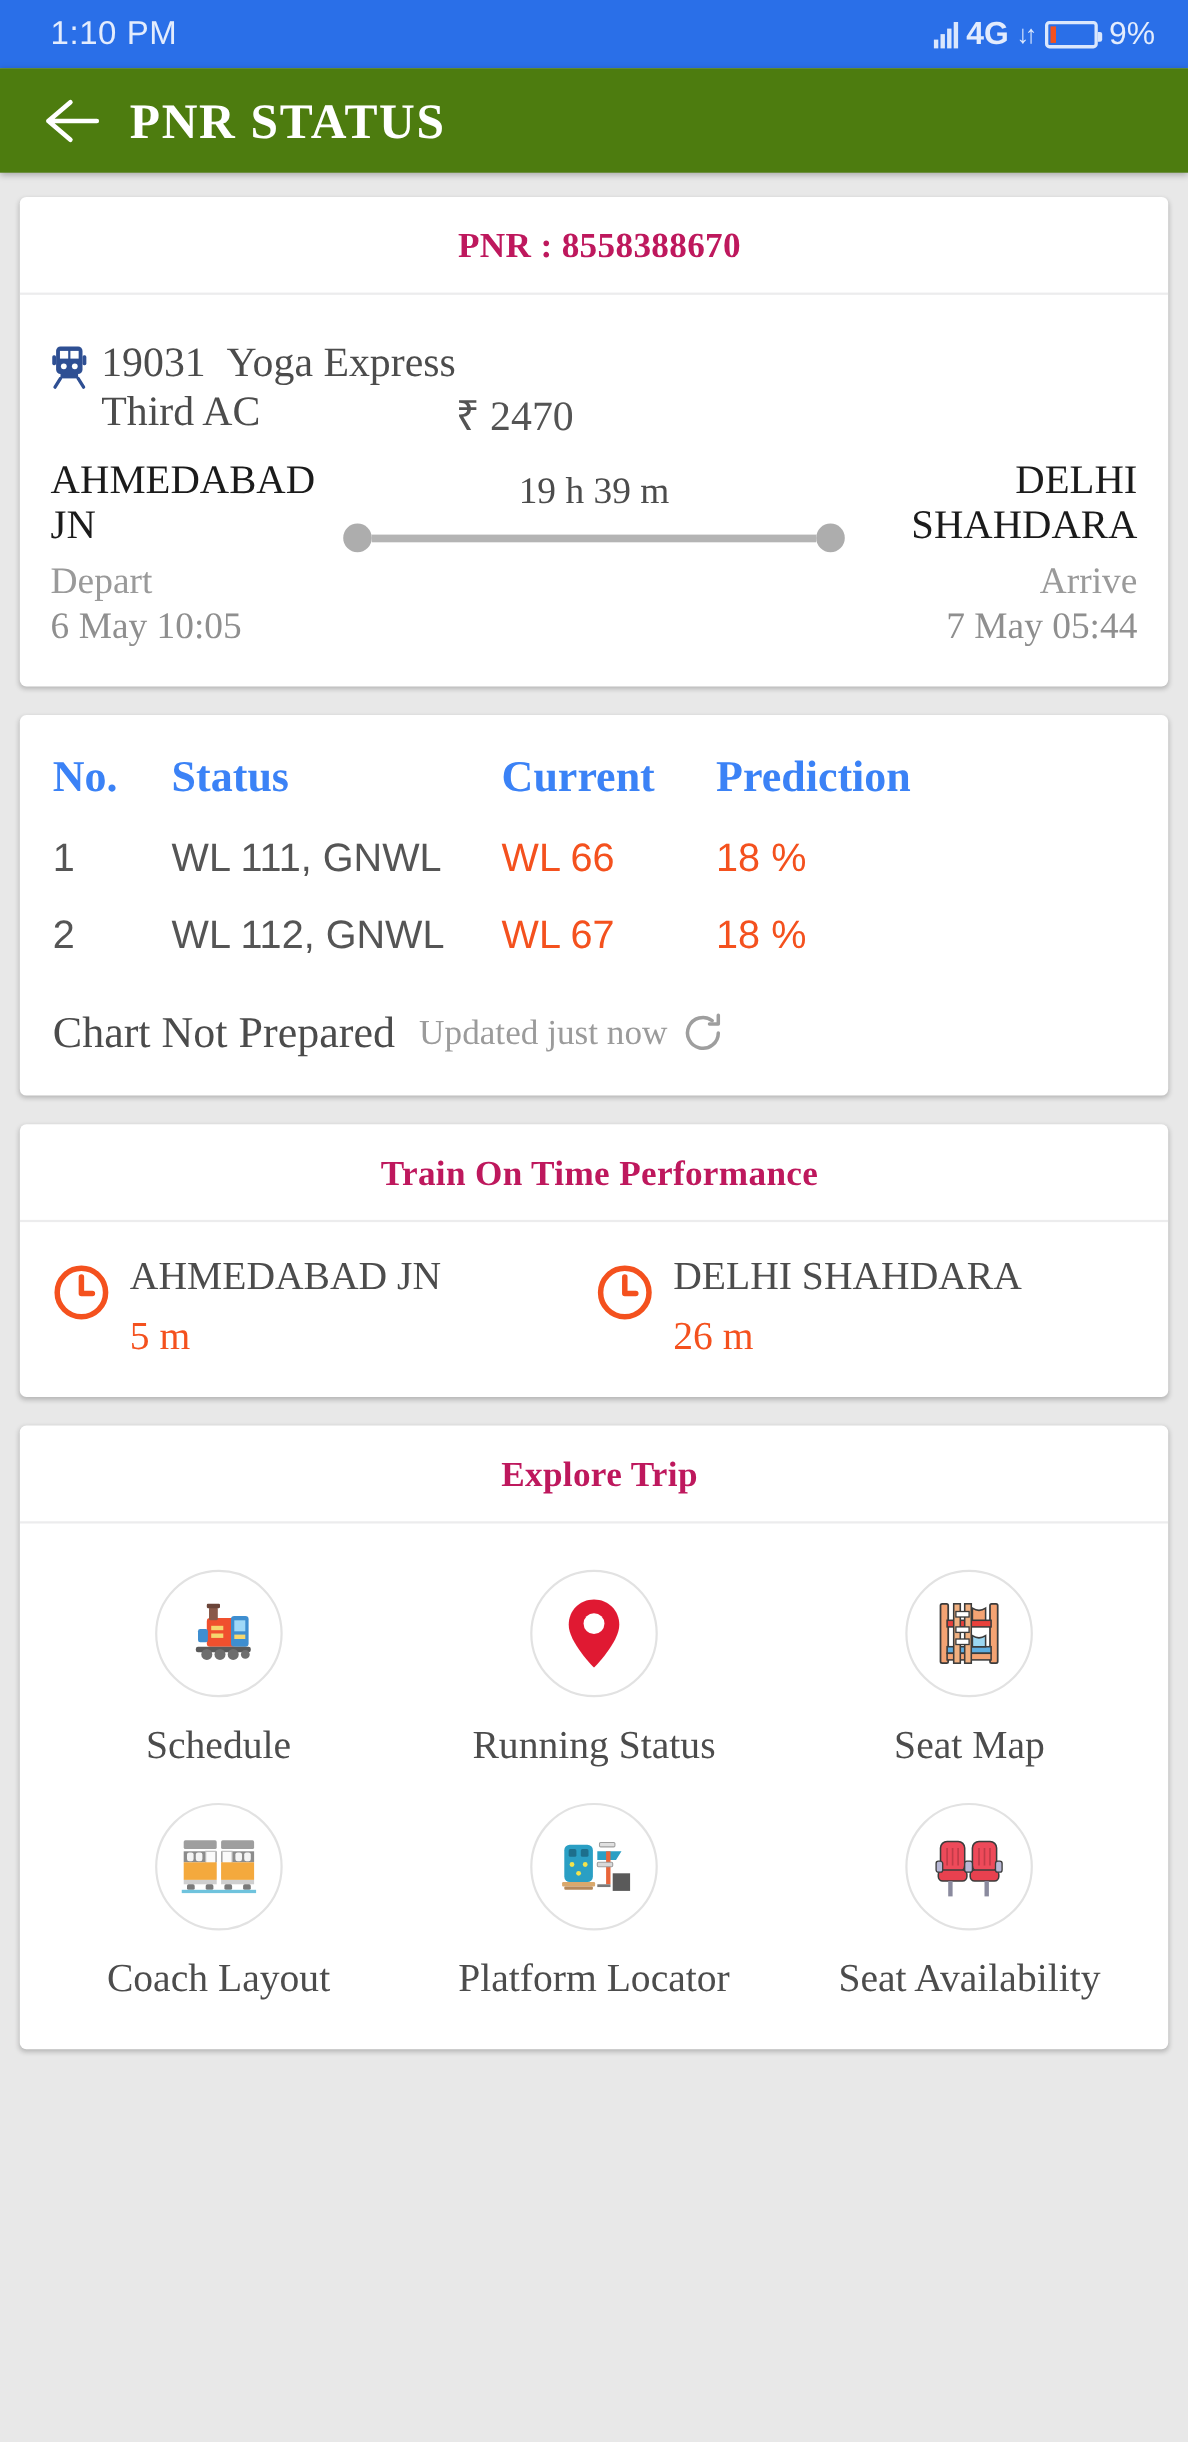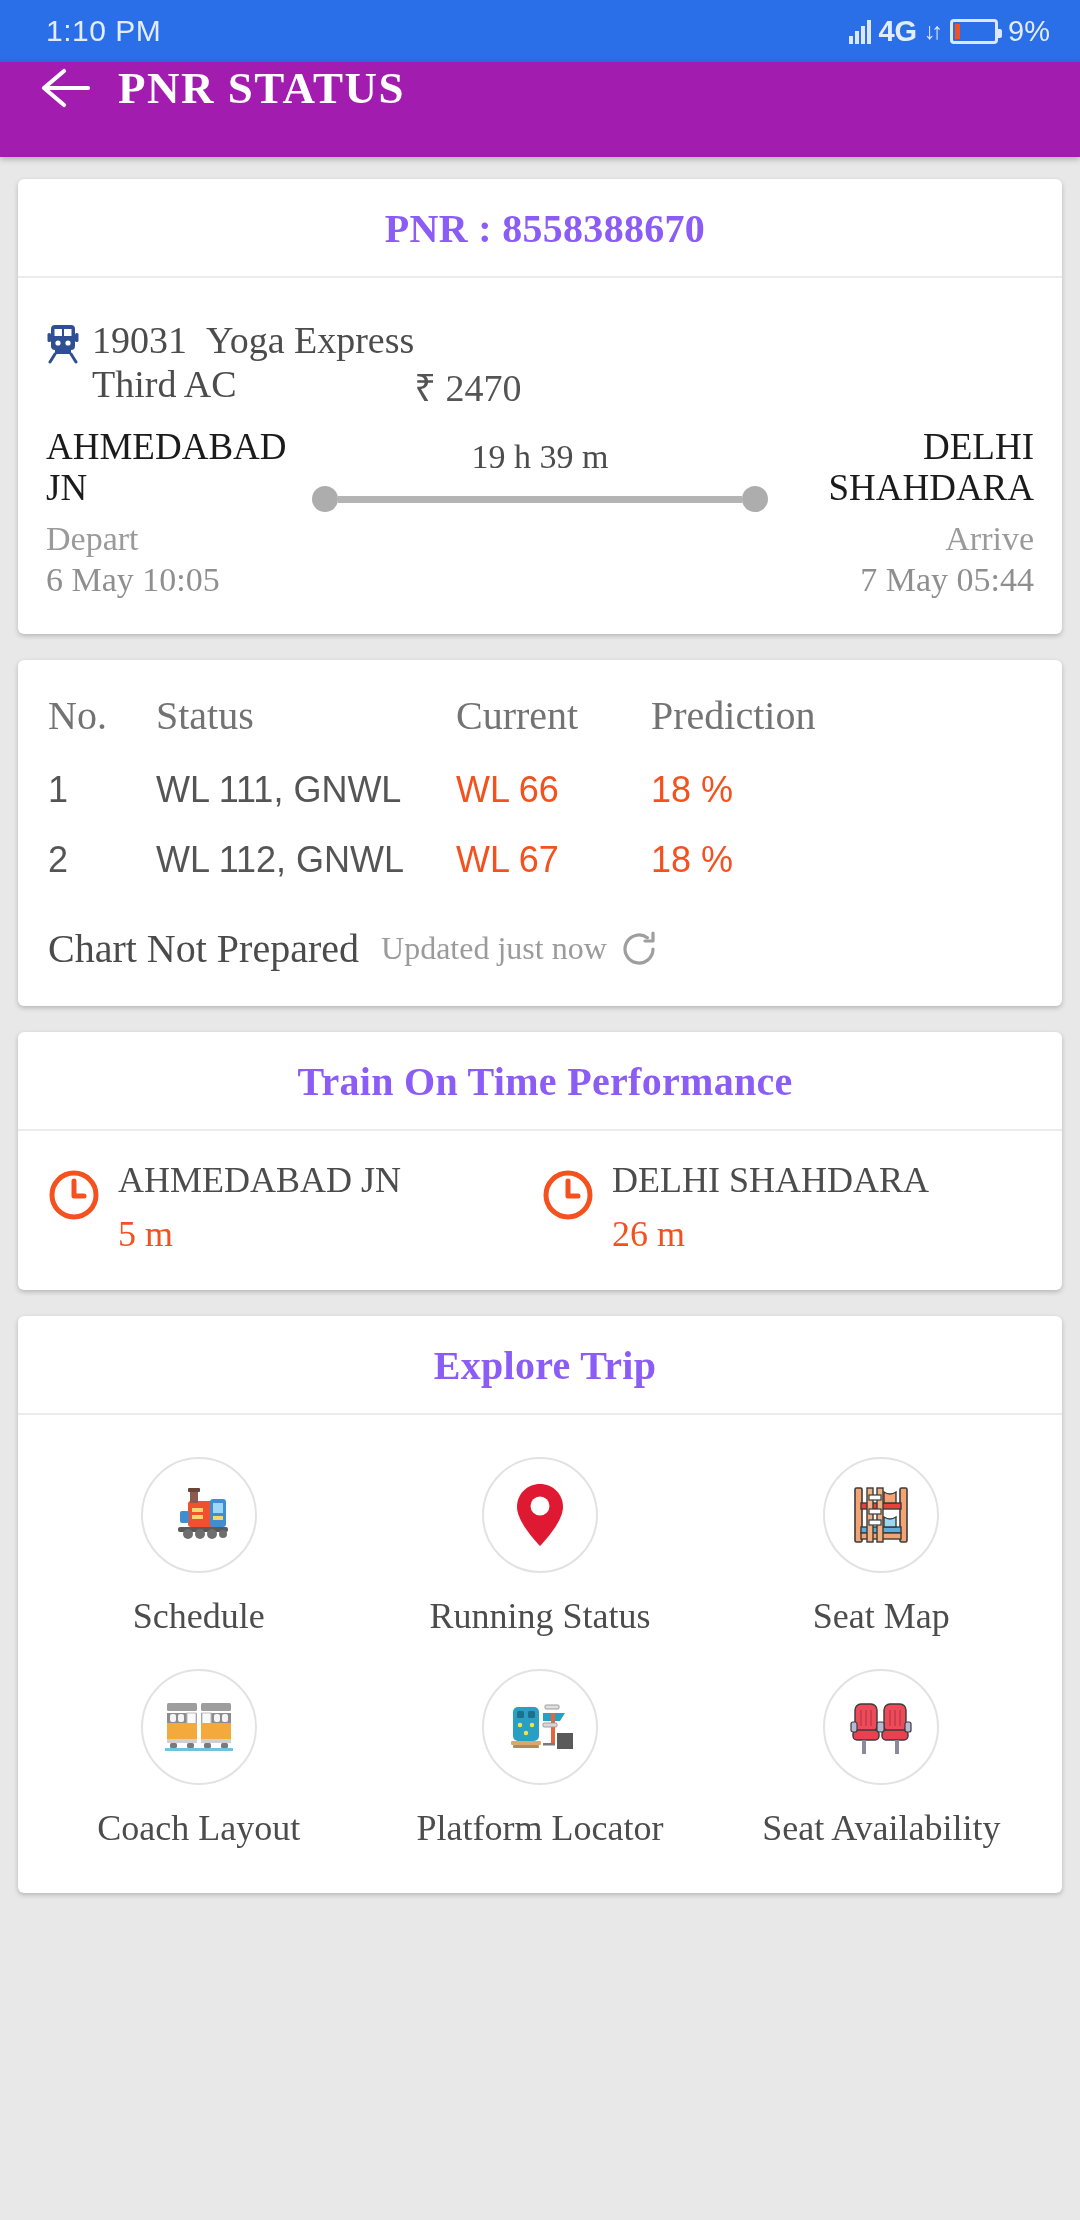--- a/index.html
+++ b/index.html
@@ -73,23 +73,23 @@
   .batt-pct {
     font-family: "Liberation Sans", sans-serif;
     font-size: 29px;
     color: #e3ecfd;
     margin-left: 4px;
   }
 
   
   .app-bar {
     height: 95px;
-    background: #a21caf;
-    display: flex;
-    align-items: flex-start;
+    background: #4d7c0f;
+    display: flex;
+    align-items: center;
     padding: 0 0 0 40px;
     box-shadow: 0 2px 6px rgba(0,0,0,.28);
     position: relative;
     z-index: 5;
   }
   .back-arrow {
     width: 52px; height: 52px;
     position: relative;
     flex: none;
     margin-right: 26px;
@@ -111,22 +111,22 @@
     background: #ffffff;
     border-radius: 6px;
     box-shadow: 0 2px 5px rgba(0,0,0,.22);
     margin-bottom: 26px;
     overflow: hidden;
   }
   .card-head {
     text-align: center;
     font-family: "Liberation Serif", serif;
     font-weight: bold;
-    font-size: 40px;
-    color: #8b5cf6;
+    font-size: 32px;
+    color: #be185d;
     padding: 26px 0 24px 10px;
     border-bottom: 2px solid #ececed;
     letter-spacing: .3px;
   }
 
   
   .train-row {
     display: flex;
     align-items: flex-start;
     justify-content: flex-start;
@@ -211,23 +211,23 @@
     display: flex;
     align-items: center;
     padding: 6px 0;
   }
   .c-no { width: 108px; flex: none; }
   .c-booking { width: 300px; flex: none; }
   .c-current { width: 195px; flex: none; }
   .c-pred { flex: 1; text-align: left; }
   .th {
     font-family: "Liberation Serif", serif;
-    font-weight: normal;
+    font-weight: bold;
     font-size: 40px;
-    color: #737373;
+    color: #3b82f6;
   }
   .td {
     font-family: "Liberation Sans", sans-serif;
     font-size: 36px;
     color: #555555;
   }
   .td.hi {
     color: #f4511e;
   }
   .tbl-row.head { padding-bottom: 16px; }

